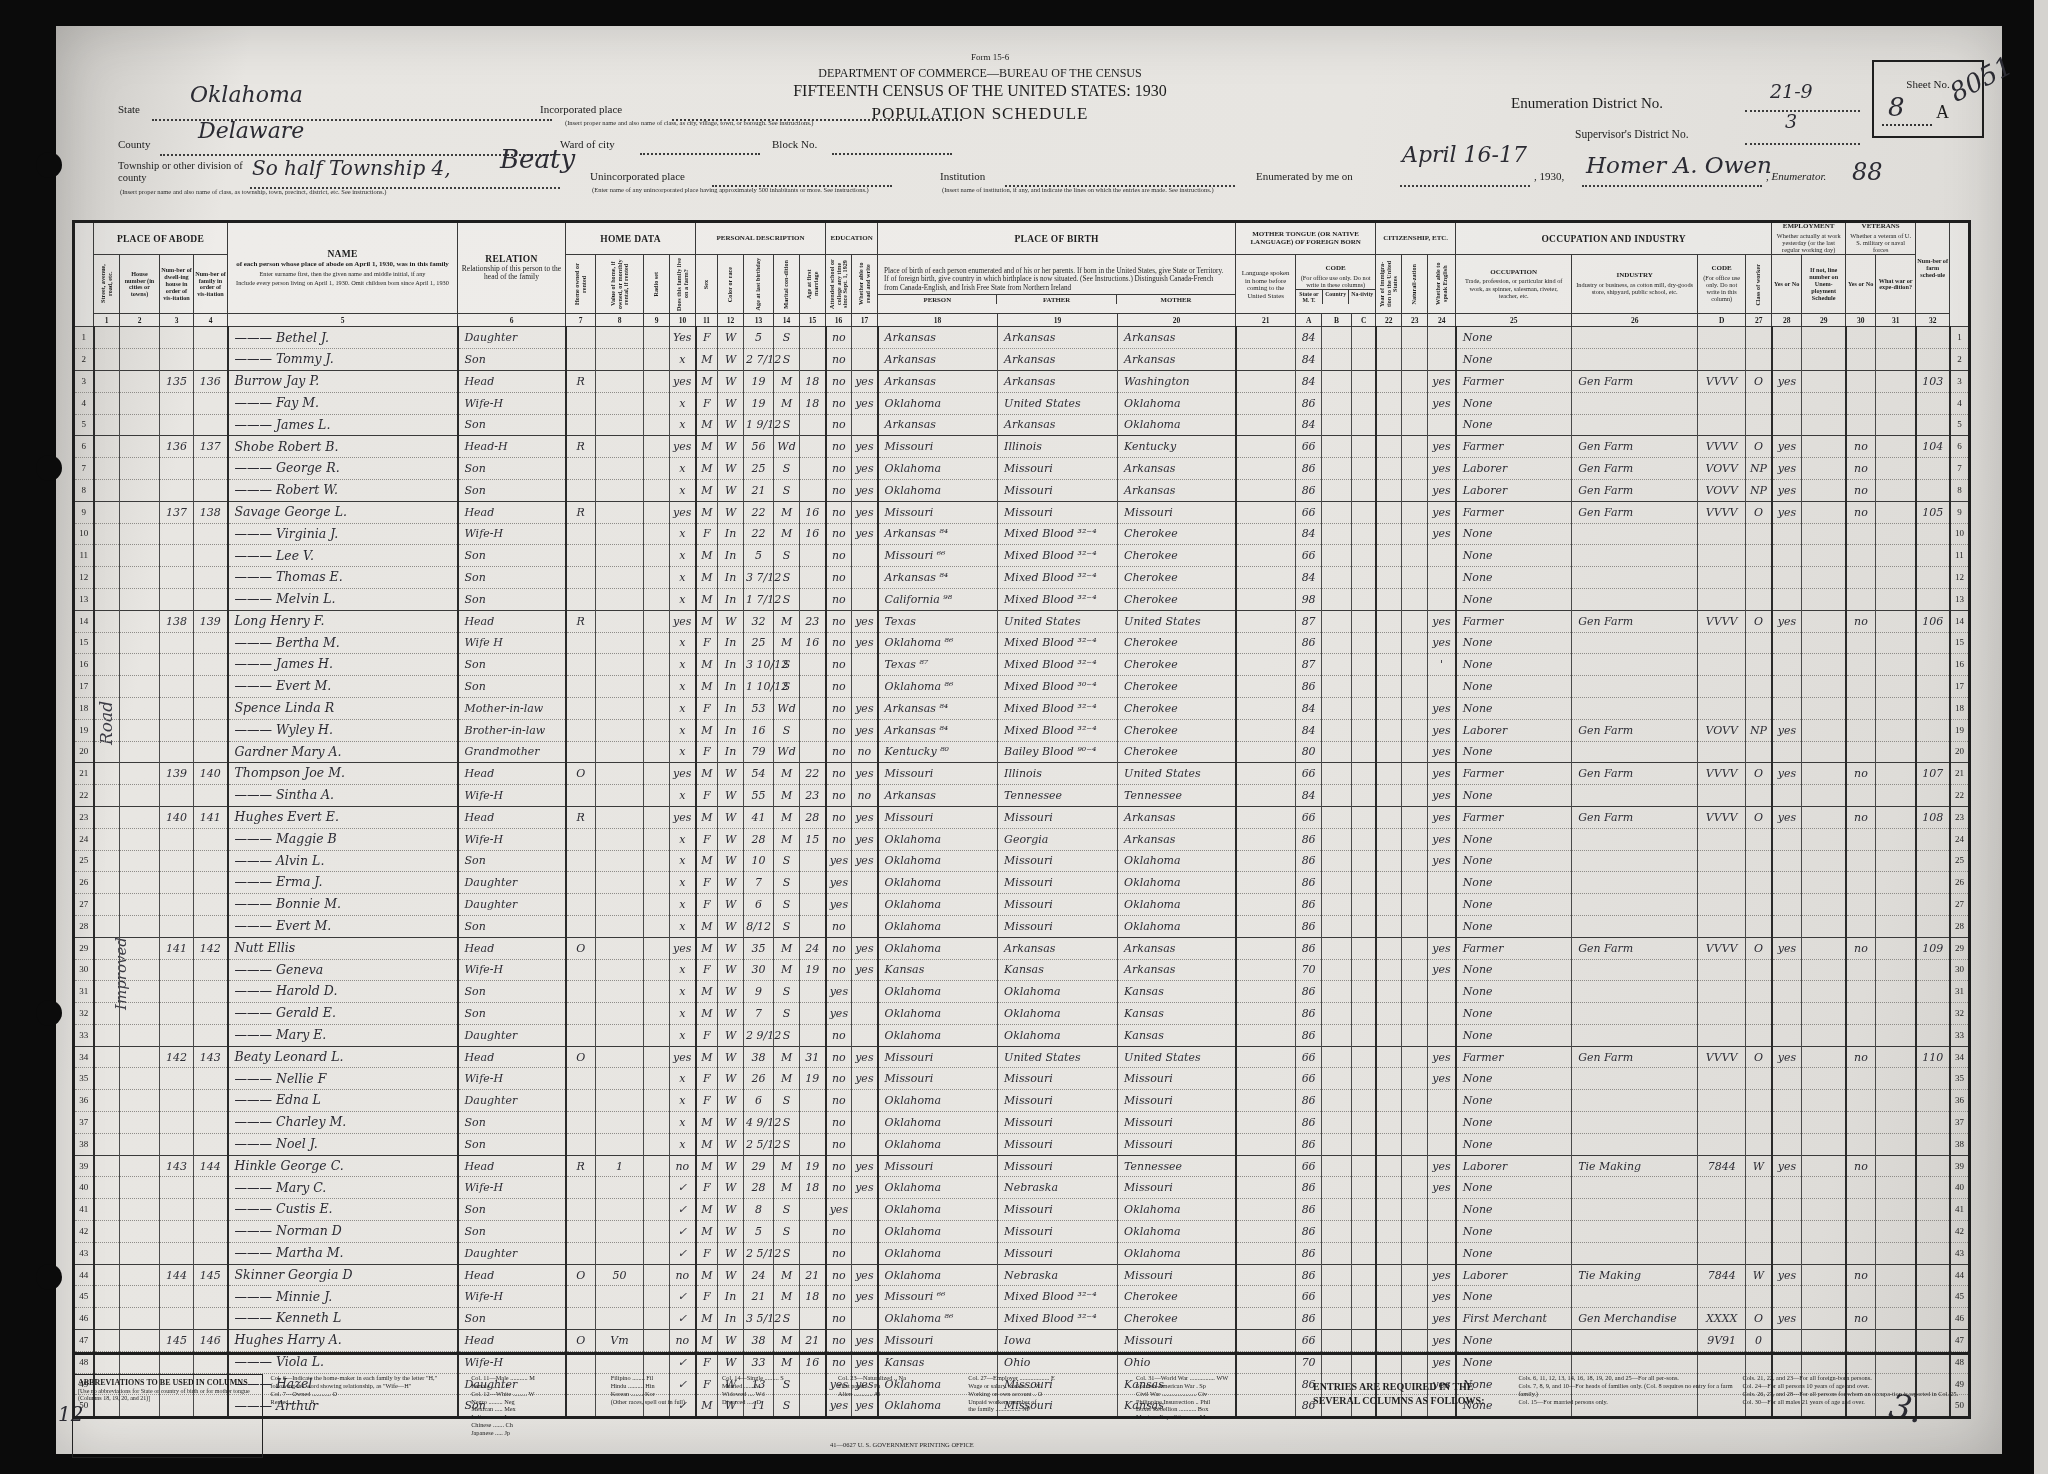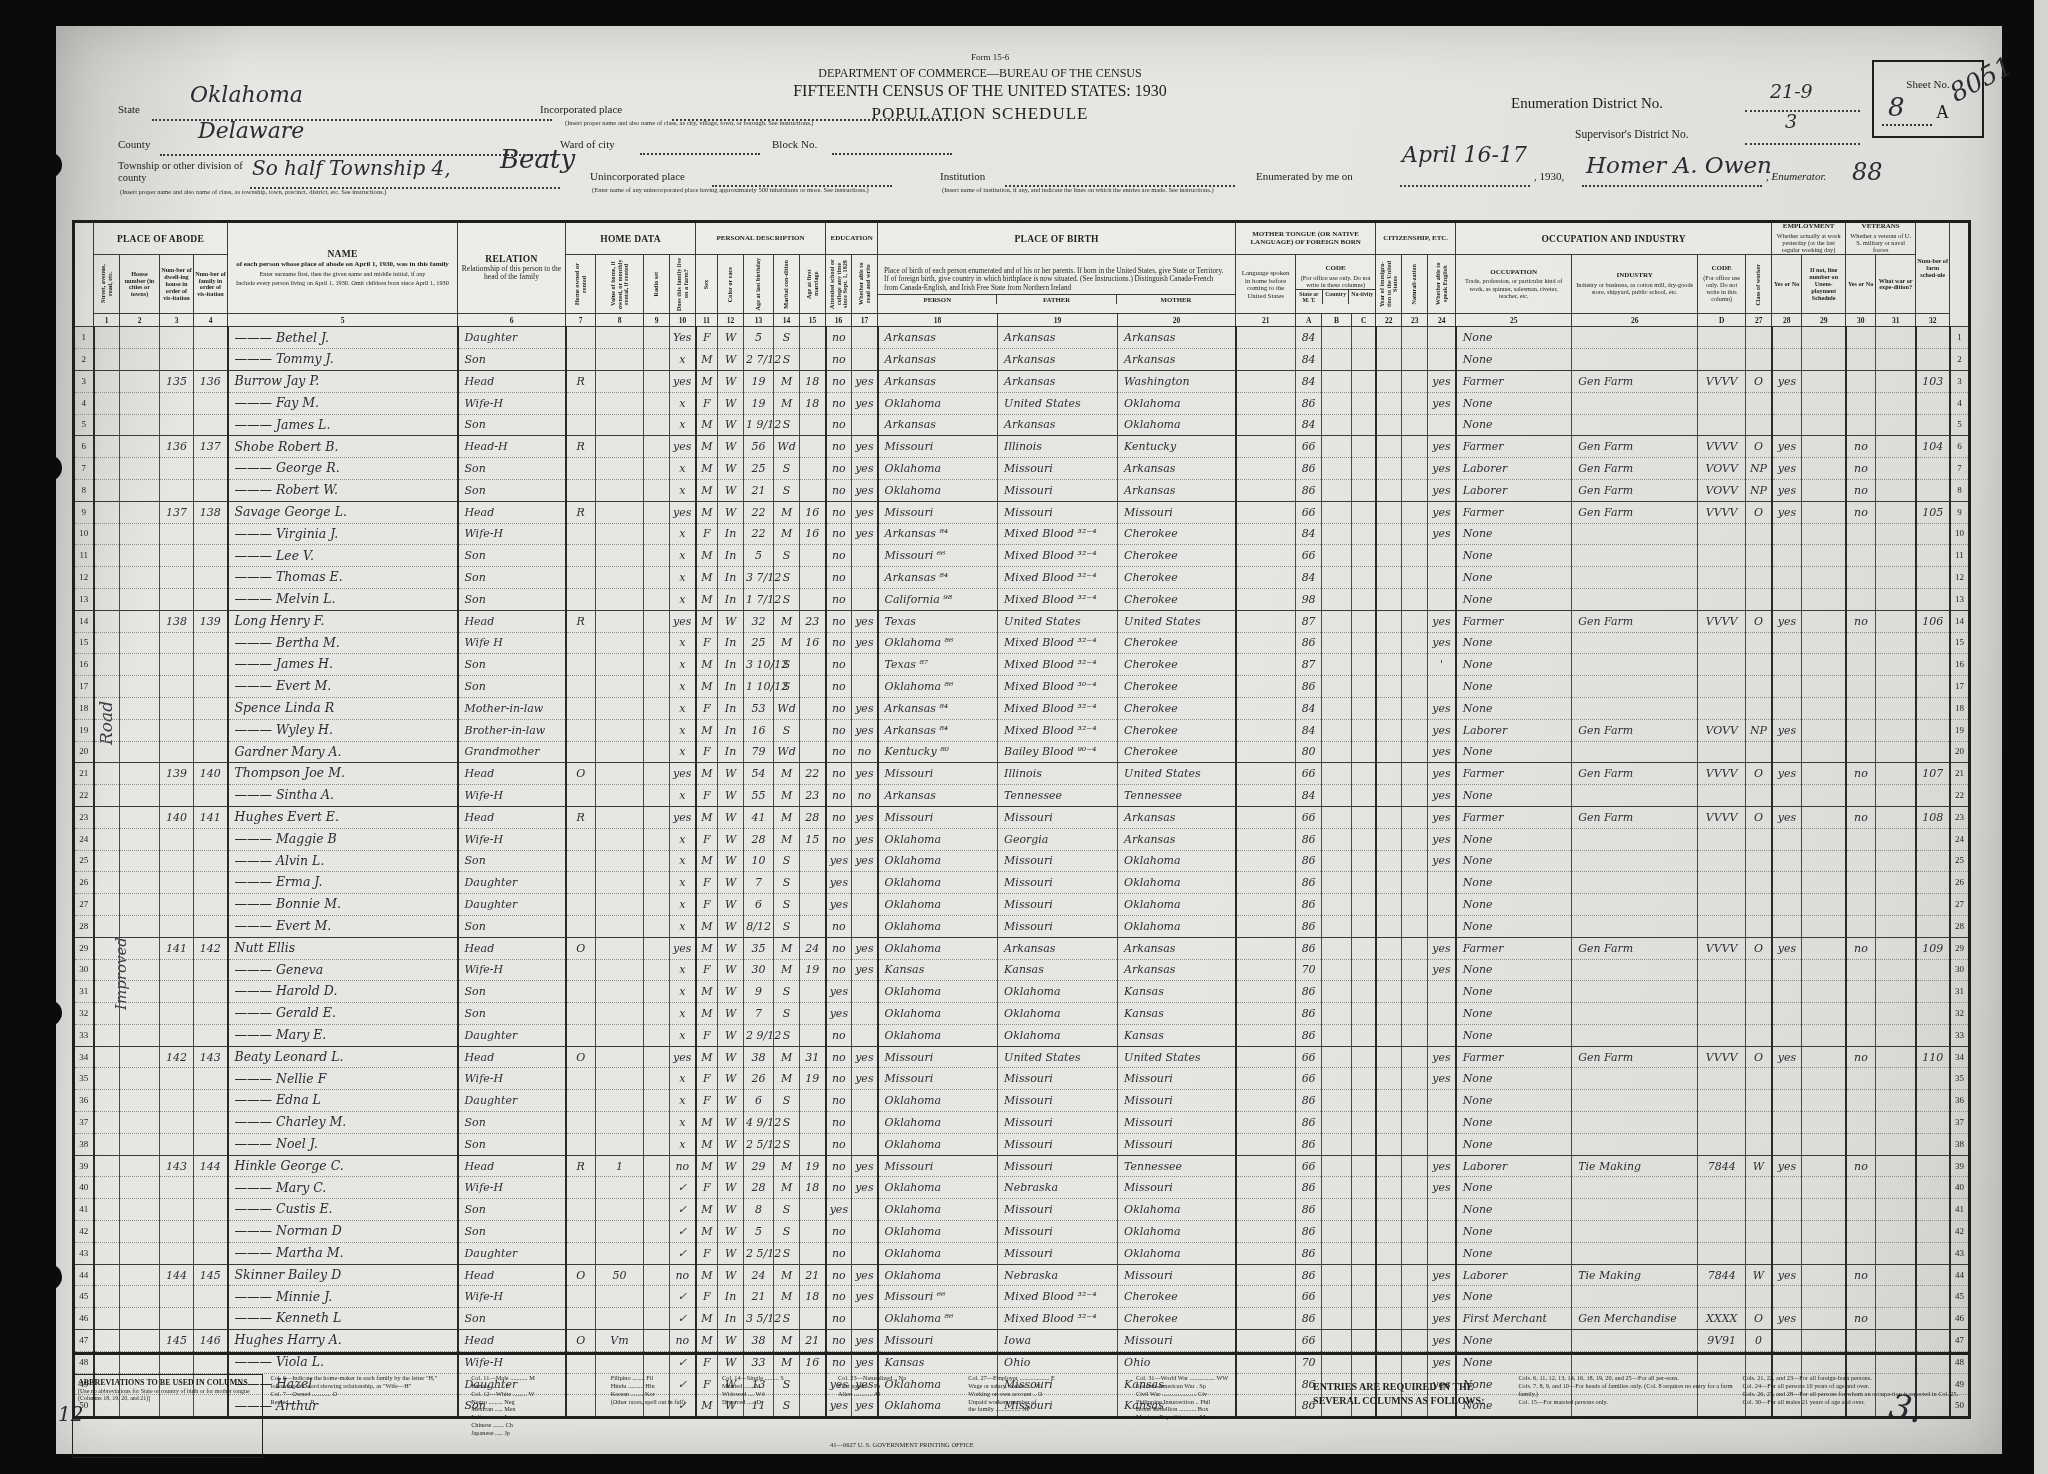--- a/index.html
+++ b/index.html
@@ -2071,21 +2071,21 @@
         <td class="c-war bR"></td>
         <td class="c-fs bR"></td>
         <td class="c-ln2 ln">43</td>
       </tr>
       <tr class="hh">
         <td class="c-ln ln bR">44</td>
         <td class="c-st"></td>
         <td class="c-hn"></td>
         <td class="c-dw">144</td>
         <td class="c-fn bR">145</td>
-        <td class="c-name la bR">Skinner Bailey D</td>
+        <td class="c-name la bR">Skinner Georgia D</td>
         <td class="c-rel la bR">Head</td>
         <td class="c-own">O</td>
         <td class="c-val">50</td>
         <td class="c-rad"></td>
         <td class="c-farm bR">no</td>
         <td class="c-sex">M</td>
         <td class="c-race">W</td>
         <td class="c-age">24</td>
         <td class="c-mar">M</td>
         <td class="c-am bR">21</td>

